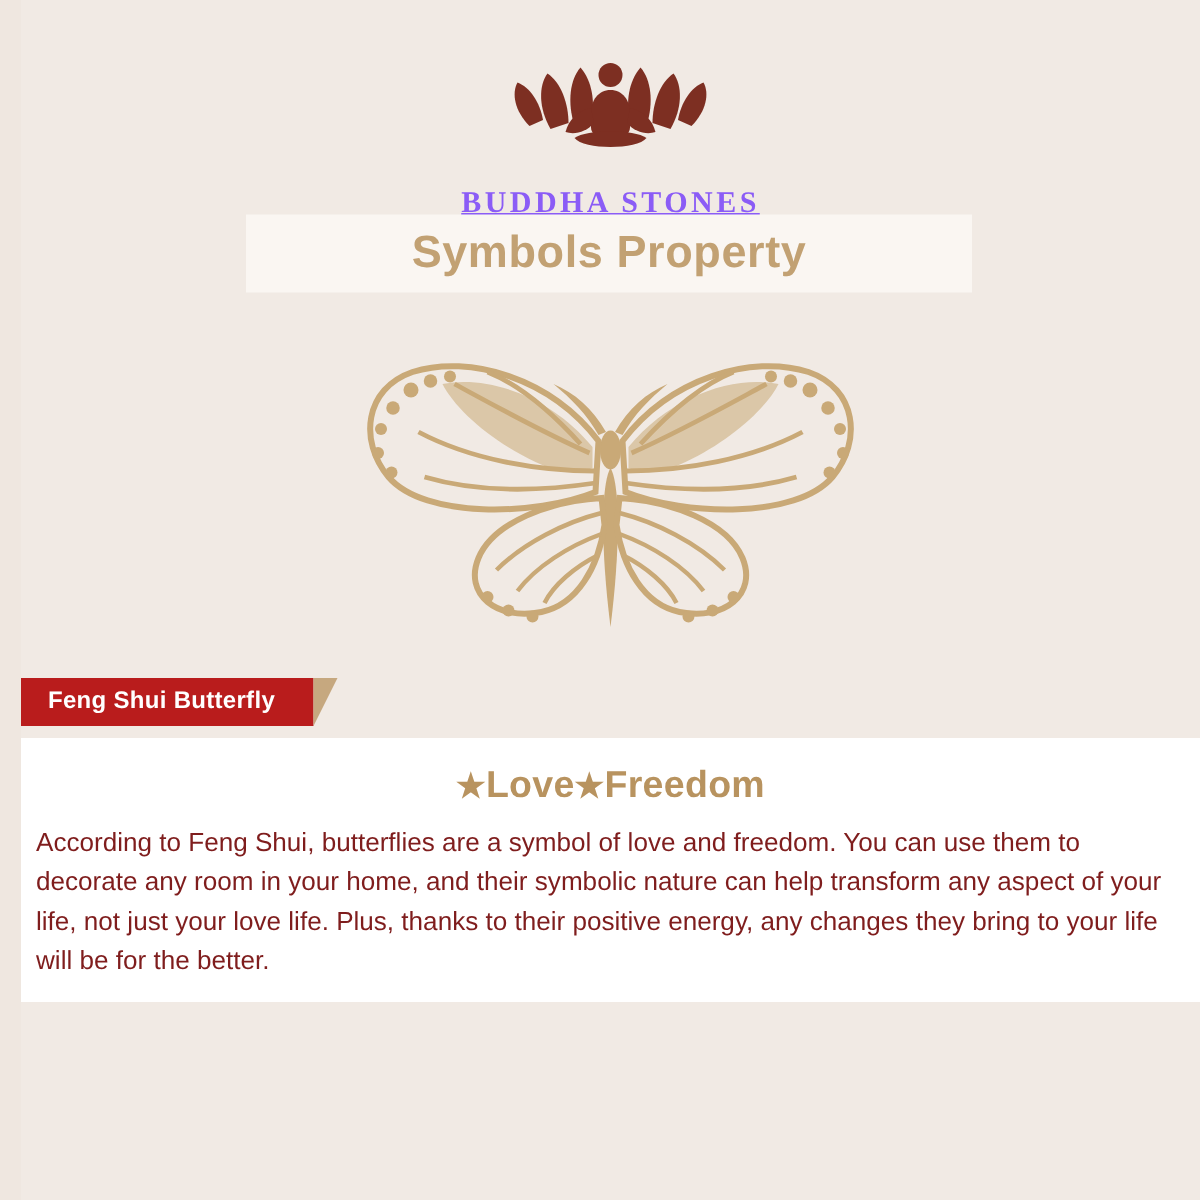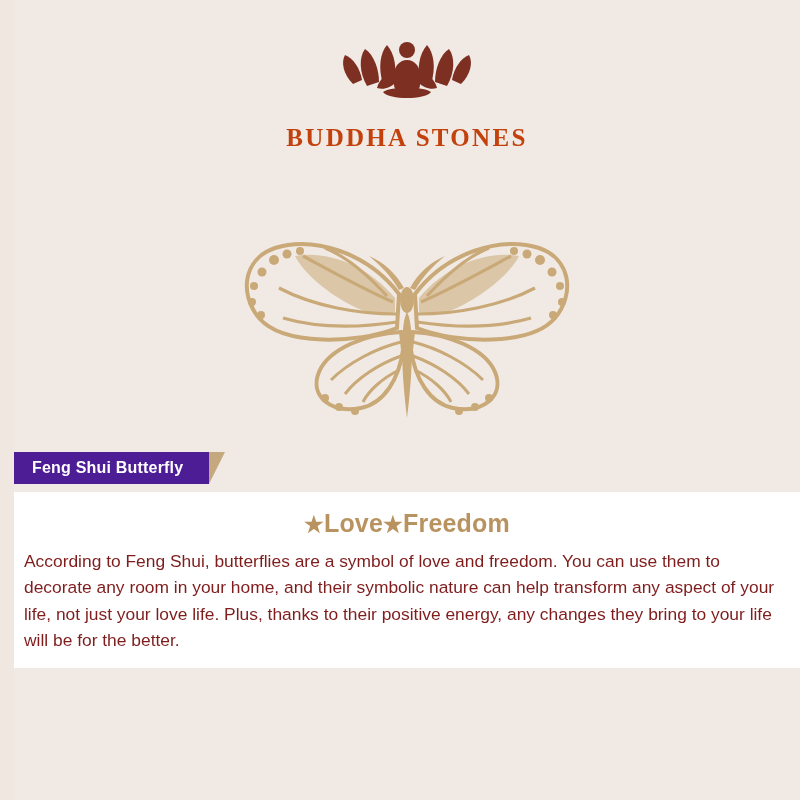--- a/index.html
+++ b/index.html
@@ -96,25 +96,26 @@
     left: 0;
     width: 786px;
     text-align: center;
   }
   .logo-mark {
     display: block;
     margin: 0 auto;
   }
   .brand-name {
     margin-top: 2px;
-    font-size: 25px;
+    font-size: 20px;
     letter-spacing: 2.3px;
     font-weight: bold;
-    color: #c2410c;
+    color: #8b5cf6;
     font-family: "Liberation Serif", serif;
+    text-decoration: underline;
   }
 
   
   .title-banner {
     position: absolute;
     top: 143px;
     left: 150px;
     width: 484px;
     height: 52px;
     background: #faf6f2;
@@ -138,21 +139,21 @@
     width: 786px;
     text-align: center;
   }
 
   
   .label-tab {
     position: absolute;
     left: 0;
     top: 452px;
     height: 32px;
-    background: #4c1d95;
+    background: #b91c1c;
     display: flex;
     align-items: center;
     padding-left: 18px;
     padding-right: 26px;
     box-sizing: border-box;
   }
   .label-tab::after {
     content: "";
     position: absolute;
     right: -16px;
@@ -244,20 +245,23 @@
             <circle cx="90" cy="28" r="8"></circle>
             <path d="M90 38 C82 38 77 45 77 53 L77 63 C77 68 82 70 90 70 C98 70 103 68 103 63 L103 53 C103 45 98 38 90 38 Z"></path>
             <path d="M77 50 C68 52 62 58 60 66 C66 68 74 66 79 60 Z"></path>
             <path d="M103 50 C112 52 118 58 120 66 C114 68 106 66 101 60 Z"></path>
             <path d="M66 70 C74 64 106 64 114 70 C108 78 72 78 66 70 Z"></path>
           </g>
         </svg>
         <div class="brand-name">BUDDHA STONES</div>
       </div>
 
+      <div class="title-banner">
+        <span class="title-text">Symbols Property</span>
+      </div>
 
       <div class="butterfly-wrap">
         <svg width="380" height="230" viewBox="0 0 380 230">
           <g fill="#c9a977">
 
             <ellipse cx="190" cy="78" rx="7" ry="13"></ellipse>
             <path d="M190 90 C196 100 197 140 190 196 C183 140 184 100 190 90 Z"></path>
 
             <path d="M187 66 C178 50 166 40 152 34 C164 44 174 54 182 68 Z"></path>
             <path d="M193 66 C202 50 214 40 228 34 C216 44 206 54 198 68 Z"></path>

